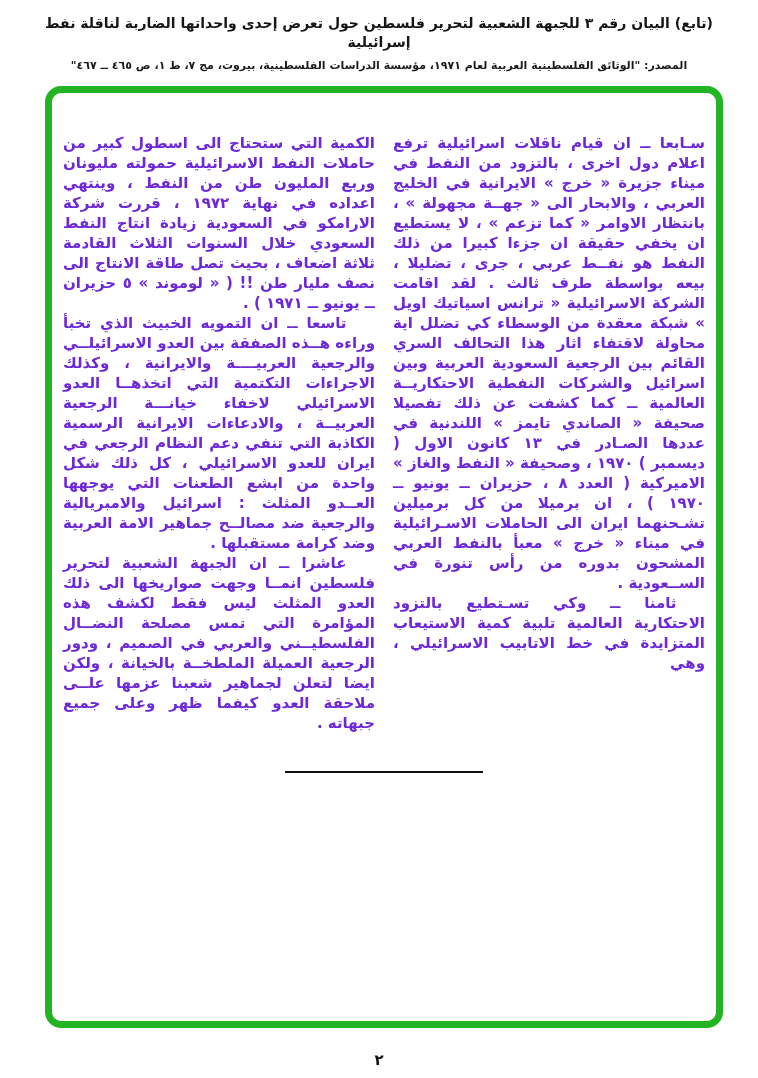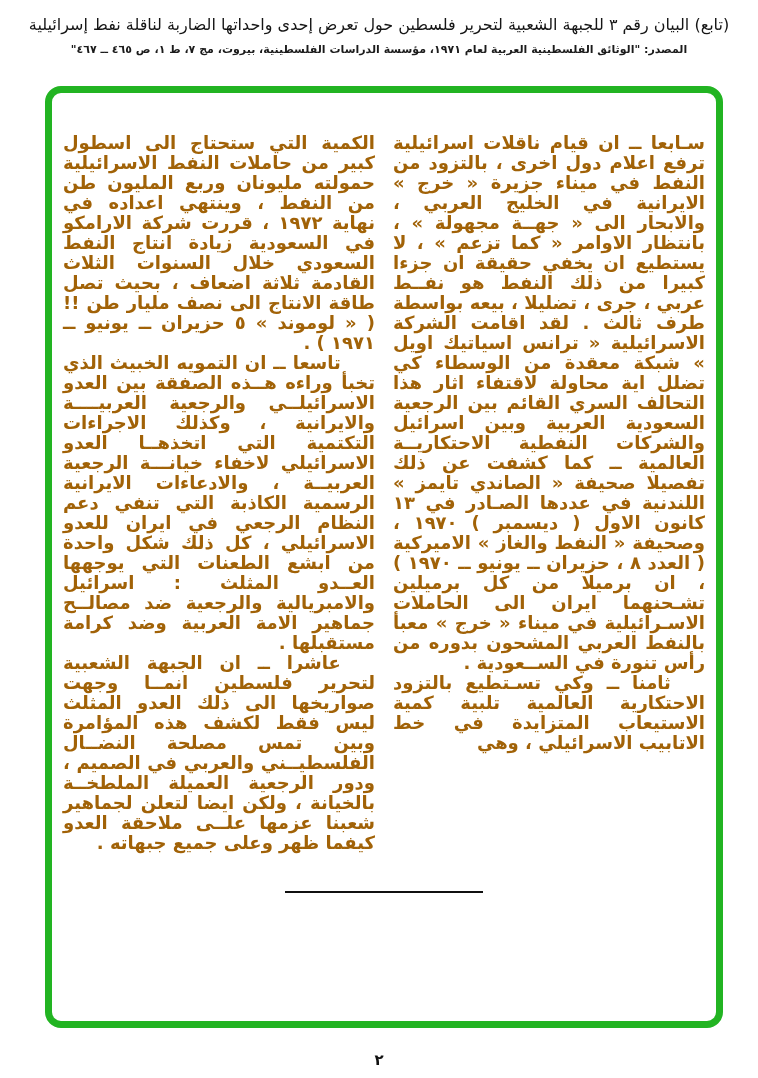--- a/index.html
+++ b/index.html
@@ -9,21 +9,21 @@
       width: 758px; height: 1078px;
       background: #ffffff;
       font-family: "DejaVu Sans", "Liberation Sans", sans-serif;
       color: var(--ink);
     }
     .page { position: relative; width: 758px; height: 1078px; overflow: hidden; }
 
     
     .hdr { position: absolute; top: 14px; left: 0; width: 758px; text-align: center; direction: rtl; }
     .hdr-title {
-      font-size: 16px; font-weight: normal; line-height: 1.35;
+      font-size: 14px; font-weight: bold; line-height: 1.35;
       padding: 0 17px; letter-spacing: 0;
     }
     .hdr-source {
       margin-top: 7px; font-size: 11px; font-weight: bold; color: #1b1b1b;
     }
 
     
     .frame {
       position: absolute; left: 45px; top: 86px;
       width: 678px; height: 942px;
@@ -35,24 +35,24 @@
     
     .cols {
       display: flex; direction: rtl;
       gap: 18px;
       padding: 40px 11px 0 11px;
     }
     .col {
       width: 315px;
       direction: rtl;
       text-align: justify;
-      font-size: 18px;
+      font-size: 15px;
       font-weight: bold;
       line-height: 20px;
-      color: #a16207;
+      color: #6d28d9;
     }
     .col p { margin: 0; }
     .col p:not(:first-child) { text-indent: 1.9em; }
 
     .divider {
       width: 198px; height: 2px; background: #101010;
       margin: 38px auto 0 auto;
     }
 
     
@@ -74,21 +74,21 @@
 
   <div class="frame">
     <div class="cols">
       <div class="col">
           <p>سـابعا ــ ان قيام ناقلات اسرائيلية ترفع اعلام دول اخرى ، بالتزود من النفط في ميناء جزيرة « خرج » الايرانية في الخليج العربي ، والابحار الى « جهــة مجهولة » ، بانتظار الاوامر « كما تزعم » ، لا يستطيع ان يخفي حقيقة ان جزءا كبيرا من ذلك النفط هو نفــط عربي ، جرى ، تضليلا ، بيعه بواسطة طرف ثالث . لقد اقامت الشركة الاسرائيلية « ترانس اسياتيك اويل » شبكة معقدة من الوسطاء كي تضلل اية محاولة لاقتفاء اثار هذا التحالف السري القائم بين الرجعية السعودية العربية وبين اسرائيل والشركات النفطية الاحتكاريــة العالمية ــ كما كشفت عن ذلك تفصيلا صحيفة « الصاندي تايمز » اللندنية في عددها الصـادر في ١٣ كانون الاول ( ديسمبر ) ١٩٧٠ ، وصحيفة « النفط والغاز » الاميركية ( العدد ٨ ، حزيران ــ يونيو ــ ١٩٧٠ ) ، ان برميلا من كل برميلين تشـحنهما ايران الى الحاملات الاسـرائيلية في ميناء « خرج » معبأ بالنفط العربي المشحون بدوره من رأس تنورة في الســعودية .</p>
           <p>ثامنا ــ وكي تسـتطيع بالتزود الاحتكارية العالمية تلبية كمية الاستيعاب المتزايدة في خط الاتابيب الاسرائيلي ، وهي</p>
         </div>
       <div class="col">
           <p>الكمية التي ستحتاج الى اسطول كبير من حاملات النفط الاسرائيلية حمولته مليونان وربع المليون طن من النفط ، وينتهي اعداده في نهاية ١٩٧٢ ، قررت شركة الارامكو في السعودية زيادة انتاج النفط السعودي خلال السنوات الثلاث القادمة ثلاثة اضعاف ، بحيث تصل طاقة الانتاج الى نصف مليار طن !! ( « لوموند » ٥ حزيران ــ يونيو ــ ١٩٧١ ) .</p>
           <p>تاسعا ــ ان التمويه الخبيث الذي تخبأ وراءه هــذه الصفقة بين العدو الاسرائيلــي والرجعية العربيــــة والايرانية ، وكذلك الاجراءات التكتمية التي اتخذهــا العدو الاسرائيلي لاخفاء خيانـــة الرجعية العربيــة ، والادعاءات الايرانية الرسمية الكاذبة التي تنفي دعم النظام الرجعي في ايران للعدو الاسرائيلي ، كل ذلك شكل واحدة من ابشع الطعنات التي يوجهها العــدو المثلث : اسرائيل والامبريالية والرجعية ضد مصالــح جماهير الامة العربية وضد كرامة مستقبلها .</p>
-          <p>عاشرا ــ ان الجبهة الشعبية لتحرير فلسطين انمــا وجهت صواريخها الى ذلك العدو المثلث ليس فقط لكشف هذه المؤامرة وبين تمس مصلحة النضــال الفلسطيــني والعربي في الصميم ، ودور الرجعية العميلة الملطخــة بالخيانة ، ولكن ايضا لتعلن لجماهير شعبنا عزمها علــى ملاحقة العدو كيفما ظهر وعلى جميع جبهاته .</p>
+          <p>عاشرا ــ ان الجبهة الشعبية لتحرير فلسطين انمــا وجهت صواريخها الى ذلك العدو المثلث ليس فقط لكشف هذه المؤامرة التي تمس مصلحة النضــال الفلسطيــني والعربي في الصميم ، ودور الرجعية العميلة الملطخــة بالخيانة ، ولكن ايضا لتعلن لجماهير شعبنا عزمها علــى ملاحقة العدو كيفما ظهر وعلى جميع جبهاته .</p>
         </div>
     </div>
     <div class="divider"></div>
   </div>
 
   <footer class="ftr">
     <span class="pageno">٢</span>
   </footer>
 
 </div>

